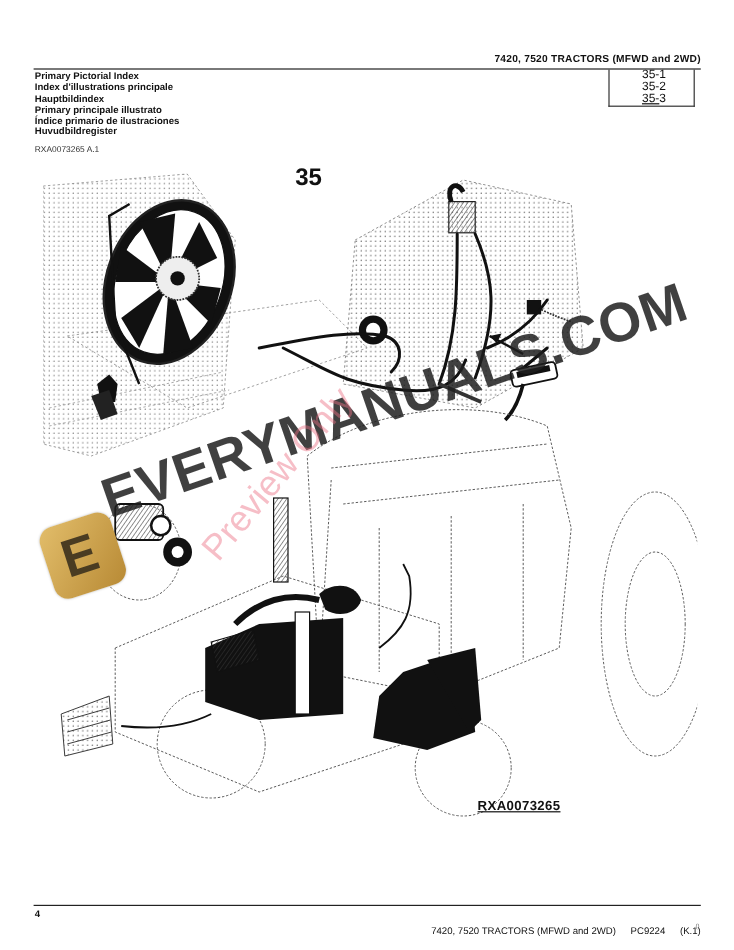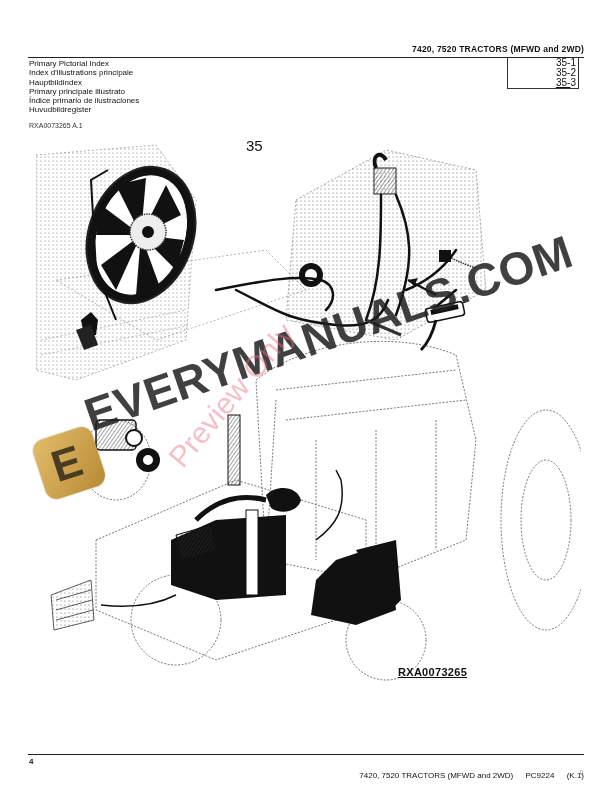--- a/index.html
+++ b/index.html
@@ -1,26 +1,26 @@
 <!DOCTYPE html>
 <html><head>
 <meta charset="utf-8">
 <style>
   html, body { margin: 0; padding: 0; background: #ffffff; }
   body { width: 612px; height: 792px; position: relative; overflow: hidden;
          font-family: "Liberation Sans", sans-serif; color: #111; }
   .header-title { position: absolute; right: 28px; top: 44px; font-size: 8.5px; font-weight: bold; letter-spacing: 0.2px; }
   .header-rule { position: absolute; left: 28px; right: 28px; top: 57px; height: 0; border-top: 1.2px solid #222; }
-  .index-titles { position: absolute; left: 29px; top: 59px; font-size: 8px; font-weight: normal; line-height: 9.3px; }
+  .index-titles { position: absolute; left: 29px; top: 59px; font-size: 8px; font-weight: bold; line-height: 9.3px; }
   .index-titles div { white-space: nowrap; }
   .fig-ref { position: absolute; left: 29px; top: 122px; font-size: 7px; color: #333; }
   .page-box { position: absolute; left: 507px; top: 58px; width: 70px; border-left: 1px solid #333; border-right: 1px solid #333; border-bottom: 1px solid #333; font-size: 10px; }
-  .page-row { display: flex; justify-content: flex-end; height: 10px; line-height: 10px; padding: 0 2px 0 6px; }
+  .page-row { display: flex; justify-content: center; height: 10px; line-height: 10px; padding: 0 2px 0 6px; }
   .page-row.underline span.left { text-decoration: underline; }
-  .figure-number { position: absolute; left: 246px; top: 137px; font-size: 15px; font-weight: normal; }
+  .figure-number { position: absolute; left: 246px; top: 137px; font-size: 20px; font-weight: bold; }
   .illustration { position: absolute; left: 36px; top: 140px; width: 545px; height: 545px; }
   .fig-label { position: absolute; left: 398px; top: 666px; font-size: 11px; font-weight: bold; letter-spacing: 0.3px; text-decoration: underline; }
   .footer-rule { position: absolute; left: 28px; right: 28px; top: 754px; border-top: 1.2px solid #222; }
   .footer-page { position: absolute; left: 29px; top: 757px; font-size: 8px; font-weight: bold; }
   .footer-right { position: absolute; right: 28px; top: 771px; font-size: 8px; white-space: nowrap; }
   .footer-right span { margin-left: 10px; }
   .footer-small { position: absolute; right: 29px; top: 769px; font-size: 5px; color: #666; }
   .wm-main { position: absolute; left: 95px; top: 388px; font-size: 46px; font-weight: bold; color: rgba(30,30,30,0.85);
              transform: rotate(-19deg); transform-origin: left bottom; white-space: nowrap; letter-spacing: 0.5px; }
   .wm-preview { position: absolute; left: 188px; top: 440px; font-size: 30px; color: rgba(235,110,130,0.45);

